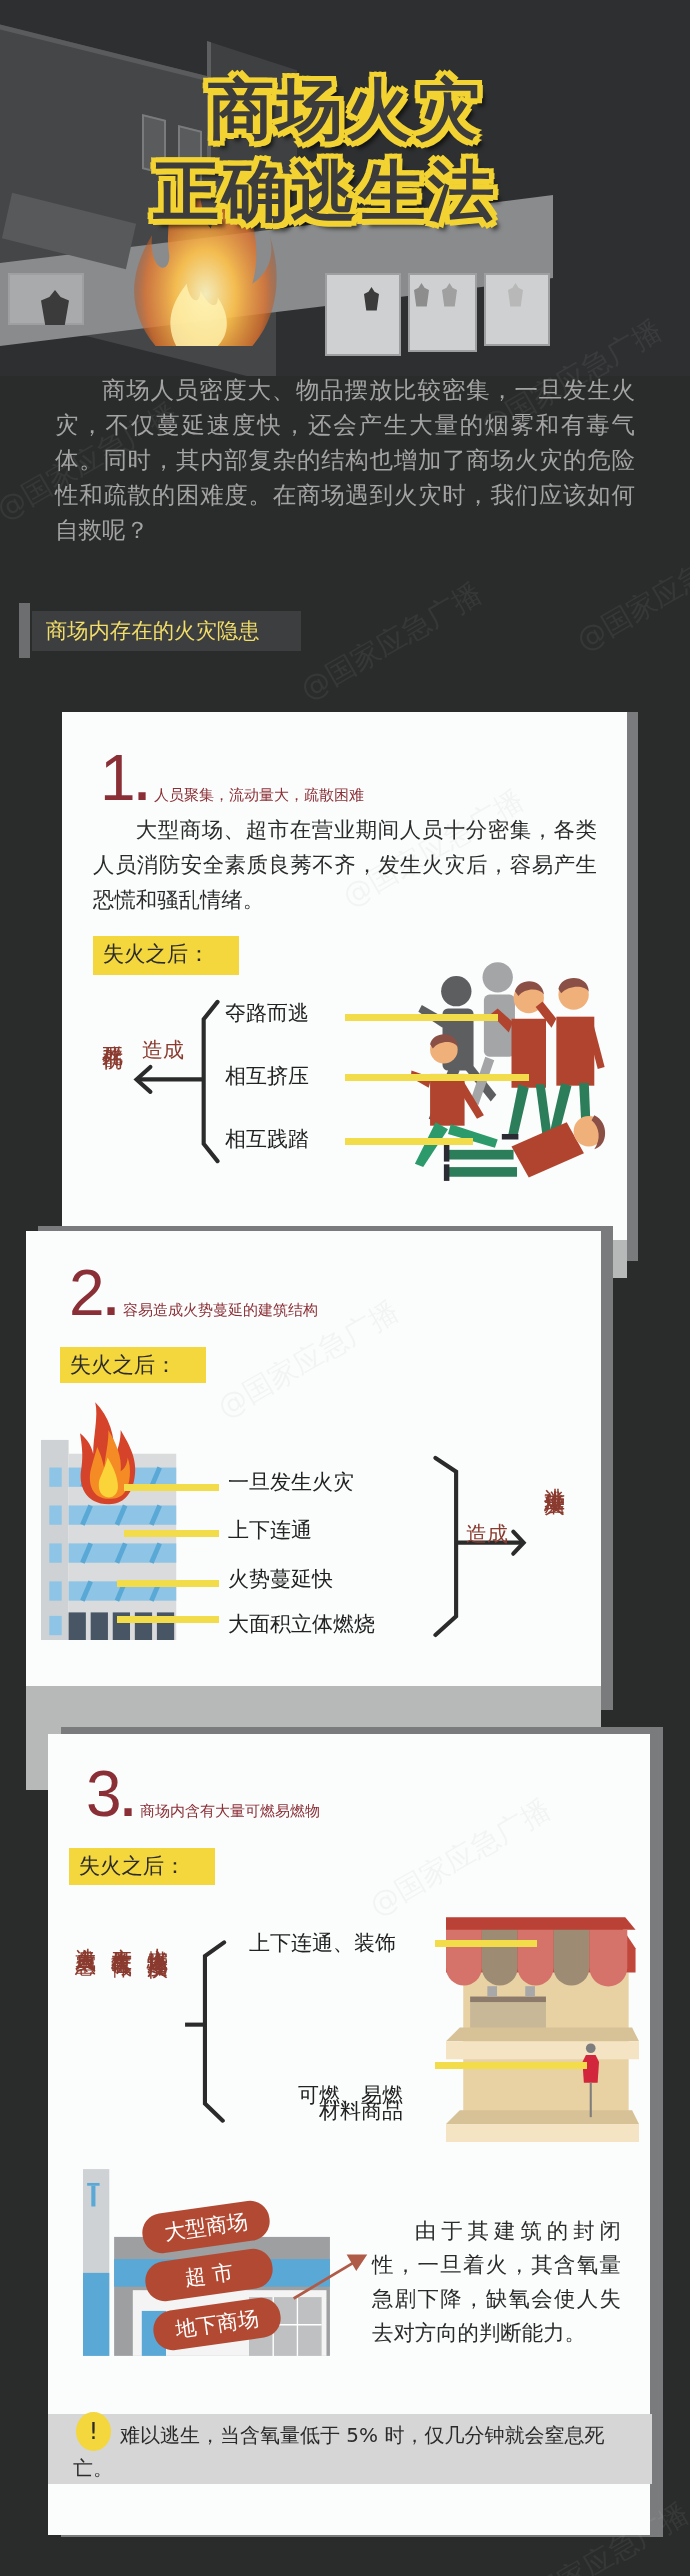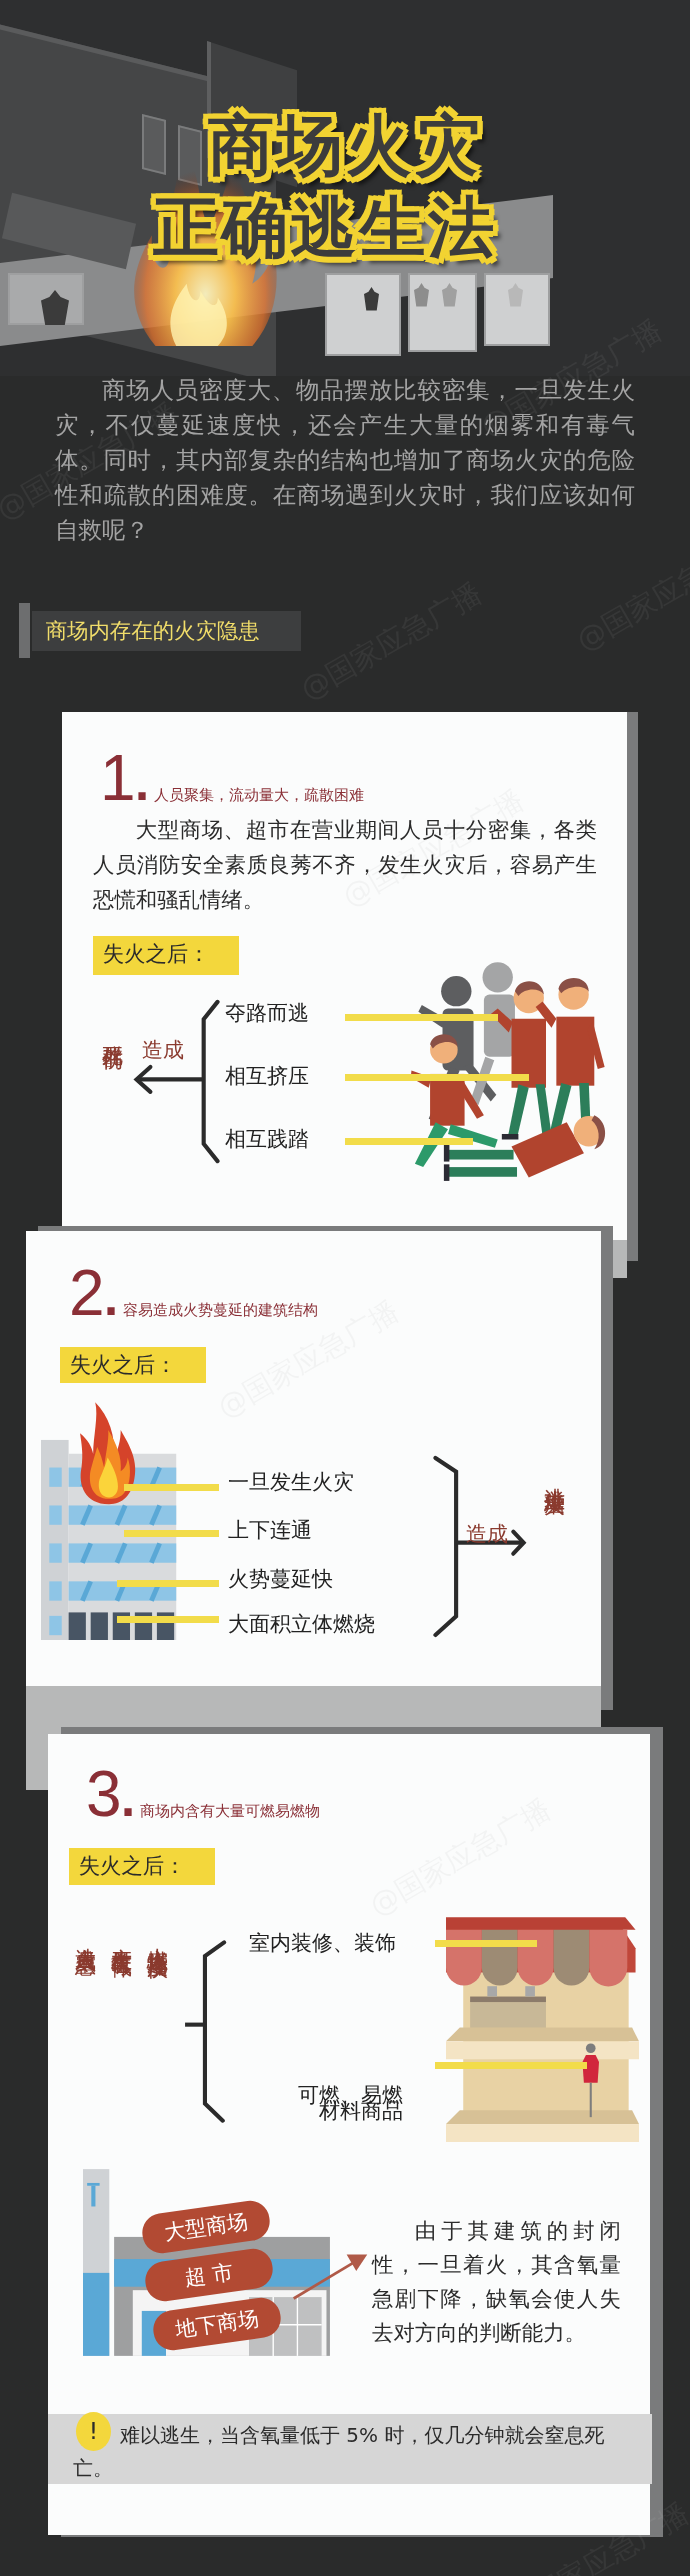--- a/index.html
+++ b/index.html
@@ -9,21 +9,21 @@
   
   .hero { position: absolute; left: 0; top: 0; width: 691px; height: 376px; background: #2e2f30; overflow: hidden; }
   .bldg-upper { position: absolute; left: -14px; top: 21px; width: 290px; height: 290px; background: #454647; transform: skewY(14deg); transform-origin: left top; border-top: 5.5px solid #5a5b5c; }
   .bldg-upper2 { position: absolute; left: 207px; top: 41px; width: 90px; height: 117px; background: #3f4041; transform: skewY(18deg); transform-origin: left top; border-left: 4.1px solid #5e5f60; }
   .window { position: absolute; width: 23.5px; height: 55px; background: #5a5b5c; border: 2.1px solid #7a7b7c; transform: skewY(14deg); }
   .storefront { position: absolute; left: 0; top: 263px; width: 553px; height: 83px; background: #8a8b8c; transform: skewY(-7deg); transform-origin: left top; }
   .awning { position: absolute; left: 7px; top: 207px; width: 124px; height: 48px; background: #58595a; transform: skewY(14deg) skewX(-12deg); }
   .shop-window { position: absolute; background: #cfd0d1; border: 2.8px solid #9e9fa0; }
   .mannequin { position: absolute; width: 15px; height: 23.5px; background: #3b3b3b; clip-path: polygon(50% 0, 70% 20%, 100% 30%, 85% 100%, 15% 100%, 0 30%, 30% 20%); }
   .flame-hero { position: absolute; left: 114px; top: 97px; width: 166px; height: 249px; }
-  .hero-title { position: absolute; left: 145px; top: 69px; width: 401px; text-align: center; margin-top: 36px; }
+  .hero-title { position: absolute; left: 145px; top: 69px; width: 401px; text-align: center; }
   .hero-title .line { display: block; font-size: 66px; font-weight: bold; color: #3c3c3c; letter-spacing: 2.8px; line-height: 82px;
     -webkit-text-stroke: 0; text-shadow:
       0 0 0 #f2d332, 3.5px 0 0 #f2d332, -3.5px 0 0 #f2d332, 0 3.5px 0 #f2d332, 0 -3.5px 0 #f2d332,
       2.8px 2.8px 0 #f2d332, -2.8px -2.8px 0 #f2d332, 2.8px -2.8px 0 #f2d332, -2.8px 2.8px 0 #f2d332,
       5.5px 0 0 #f2d332, -5.5px 0 0 #f2d332, 0 5.5px 0 #f2d332, 0 -5.5px 0 #f2d332,
       4.8px 4.8px 0 #f2d332, -4.8px -4.8px 0 #f2d332, 4.8px -4.8px 0 #f2d332, -4.8px 4.8px 0 #f2d332,
       7px 8.3px 4.1px rgba(0,0,0,0.6); }
   .hero-title .line2 { margin-left: -41px; }
 
   
@@ -279,21 +279,21 @@
 
 <div class="vtext" style="left:145px;top:1931px;height:193px;">火灾燃烧速度加快</div>
 <div class="vtext" style="left:109px;top:1931px;height:193px;">产生大量有毒气体</div>
 <div class="vtext" style="left:73px;top:1931px;height:193px;">造成人员窒息</div>
 
 <svg class="bracket" style="left:183px;top:1938px;" width="48" height="187" viewBox="0 0 70 270">
   <path d="M60 5 L32 25 L32 240 L58 265" stroke="#2b2b2b" stroke-width="6" fill="none" stroke-linecap="round"></path>
   <path d="M3 125 L32 125" stroke="#2b2b2b" stroke-width="6" fill="none"></path>
 </svg>
 
-<div class="item" style="left:249px;top:1929px;">室内装修、装饰</div>
+<div class="item" style="left:249px;top:1929px;">上下连通、装饰</div>
 <div class="item" style="left:298px;top:2062px;margin-top:19px;">可燃、易燃</div>
 <div class="item" style="left:319px;top:2097px;">材料商品</div>
 
 <svg style="position:absolute;left:446px;top:1917px;" width="193" height="228" viewBox="0 0 280 330">
   <rect x="25" y="80" width="240" height="210" fill="#e8d2a4"></rect>
   <path d="M0 15 L255 15 L275 45 L275 80 L0 80 Z" fill="#c0473a"></path>
   <path d="M0 0 L260 0 L275 18 L0 18 Z" fill="#b94135"></path>
   <g>
     <path d="M0 18 h52 v55 a26 26 0 0 1 -52 0 Z" fill="#d5736a"></path>
     <path d="M52 18 h52 v55 a26 26 0 0 1 -52 0 Z" fill="#9d8b74"></path>

